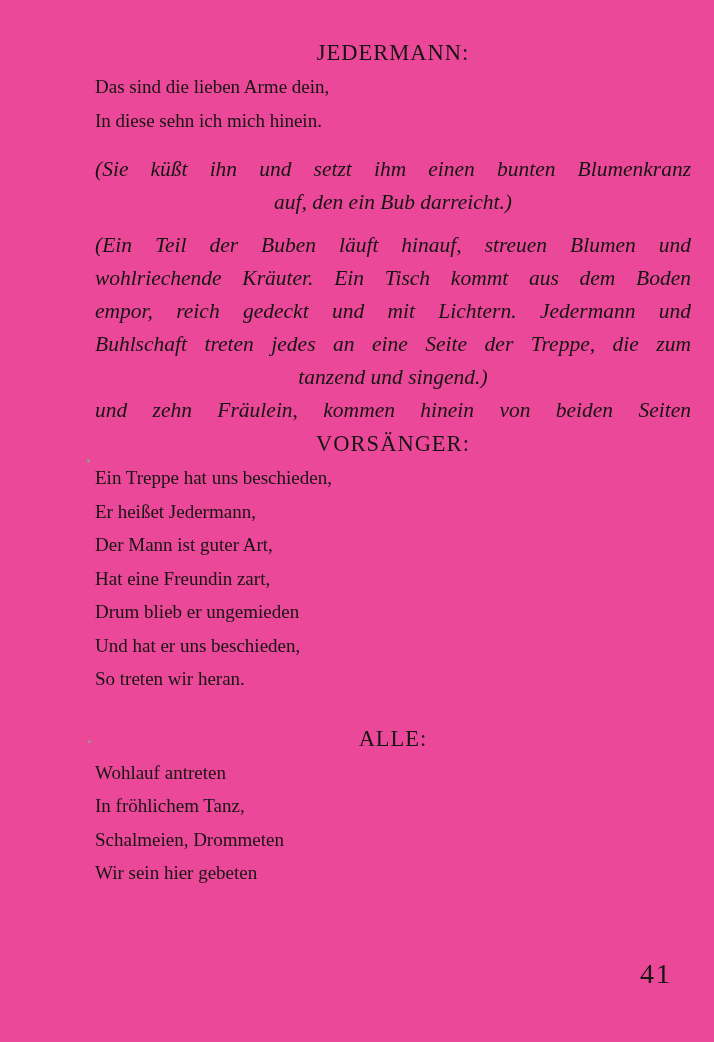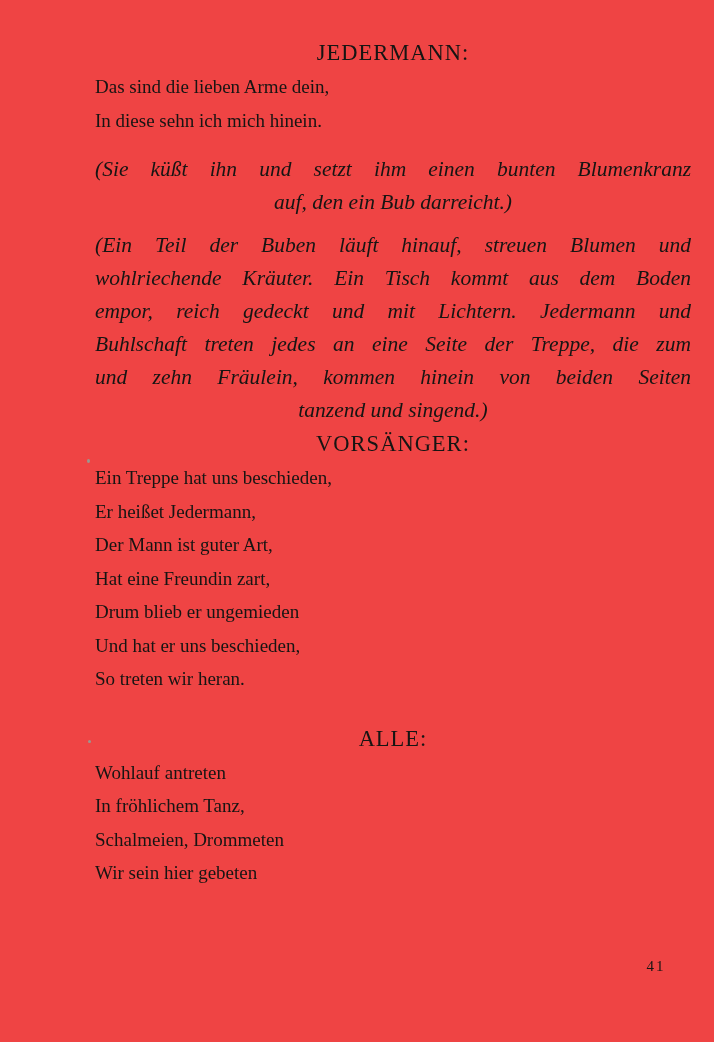--- a/index.html
+++ b/index.html
@@ -5,21 +5,21 @@
   html, body {
     margin: 0;
     padding: 0;
     background: #e8e8e8;
   }
   .page {
     position: relative;
     width: 714px;
     height: 1042px;
     margin: 0 auto;
-    background: #ef4444;
+    background: #ec4899;
     font-family: "Liberation Serif", "DejaVu Serif", serif;
     color: #161513;
     overflow: hidden;
   }
   .content {
     position: absolute;
     left: 95px;
     top: 36px;
     width: 596px;
   }
@@ -53,21 +53,21 @@
   }
   .gap-stage2 { margin-top: 10px; }
   .gap-vorsaenger { }
   .gap-alle { margin-top: 26px; }
   .folio {
     position: absolute;
     left: 626px;
     top: 958px;
     width: 60px;
     text-align: center;
-    font-size: 15px;
+    font-size: 28px;
     letter-spacing: 2px;
   }
   .speck {
     position: absolute;
     background: #9a9890;
     border-radius: 50%;
   }
   .speck-1 { left: 87px; top: 459px; width: 3px; height: 4px; }
   .speck-2 { left: 88px; top: 740px; width: 3px; height: 3px; }
 </style>
@@ -84,22 +84,22 @@
     <div class="stage">
       <div class="sline just">(Sie küßt ihn und setzt ihm einen bunten Blumenkranz</div>
       <div class="sline cent">auf, den ein Bub darreicht.)</div>
     </div>
 
     <div class="stage gap-stage2">
       <div class="sline just">(Ein Teil der Buben läuft hinauf, streuen Blumen und</div>
       <div class="sline just">wohlriechende Kräuter. Ein Tisch kommt aus dem Boden</div>
       <div class="sline just">empor, reich gedeckt und mit Lichtern. Jedermann und</div>
       <div class="sline just">Buhlschaft treten jedes an eine Seite der Treppe, die zum</div>
+      <div class="sline cent">tanzend und singend.)</div>
       <div class="sline just">und zehn Fräulein, kommen hinein von beiden Seiten</div>
-      <div class="sline cent">tanzend und singend.)</div>
     </div>
 
     <h2 class="heading gap-vorsaenger">VORSÄNGER:</h2>
     <div class="vline">Ein Treppe hat uns beschieden,</div>
     <div class="vline">Er heißet Jedermann,</div>
     <div class="vline">Der Mann ist guter Art,</div>
     <div class="vline">Hat eine Freundin zart,</div>
     <div class="vline">Drum blieb er ungemieden</div>
     <div class="vline">Und hat er uns beschieden,</div>
     <div class="vline">So treten wir heran.</div>

